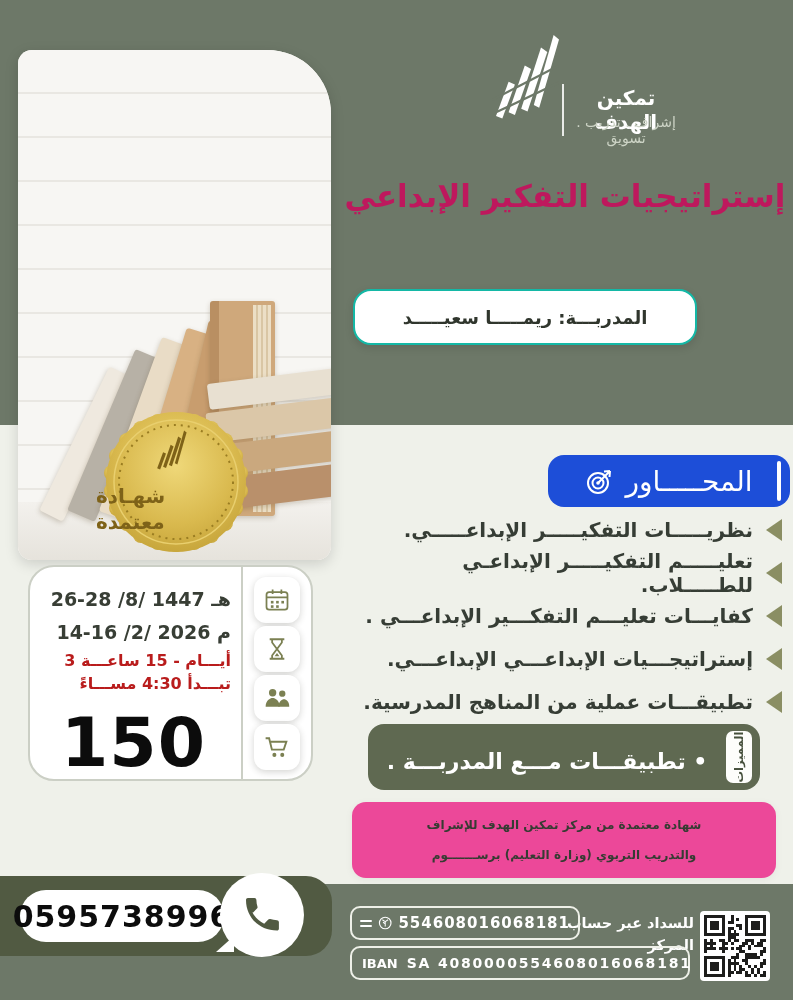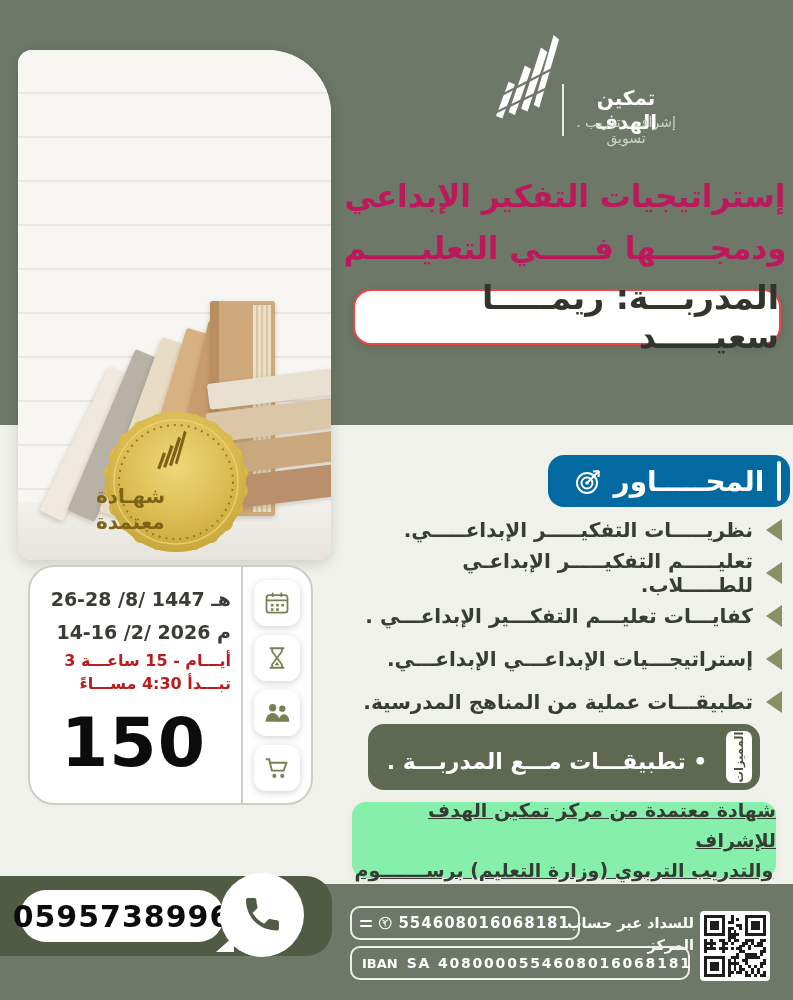--- a/index.html
+++ b/index.html
@@ -12,24 +12,24 @@
   .brand-mark{position:absolute;left:487px;top:28px;width:72px;height:102px;}
   .brand-divider{position:absolute;left:562px;top:84px;width:2px;height:52px;background:rgba(255,255,255,.85);}
   .brand-name{position:absolute;left:570px;top:86px;width:112px;text-align:center;
               color:#ffffff;font-size:20px;font-weight:700;}
   .brand-tagline{position:absolute;left:568px;top:114px;width:116px;text-align:center;
               color:#cdd4c6;font-size:14px;font-weight:400;}
 
   
   .title{position:absolute;left:341px;top:170px;width:448px;text-align:center;
          color:#be185d;font-weight:700;font-size:31px;line-height:52px;direction:rtl;}
-  .trainer-pill{position:absolute;left:353px;top:289px;width:428px;height:56px;background:#ffffff;
-         border:2px solid #ef4444;border-radius:18px;box-sizing:border-box;direction:rtl;
+  .trainer-pill{position:absolute;left:353px;top:289px;width:344px;height:56px;background:#ffffff;
+         border:2px solid #14b8a6;border-radius:18px;box-sizing:border-box;direction:rtl;
          display:flex;align-items:center;justify-content:center;
-         color:#30362d;font-size:33px;font-weight:700;box-shadow:0 3px 8px rgba(0,0,0,.12);}
+         color:#30362d;font-size:18px;font-weight:700;box-shadow:0 3px 8px rgba(0,0,0,.12);}
 
   
   .photo-card{position:absolute;left:18px;top:50px;width:313px;height:510px;background:#f6f5f2;
          border-radius:14px 64px 14px 14px;overflow:hidden;box-shadow:0 4px 14px rgba(0,0,0,.15);}
   .wall{position:absolute;inset:0;
         background:repeating-linear-gradient(180deg,#f7f6f3 0 42px,#e9e7e2 42px 44px);}
   .floor{position:absolute;left:0;bottom:0;width:100%;height:58px;
         background:linear-gradient(#f3f1ed,#e6e3dc);}
   .bk{position:absolute;border-radius:3px;box-shadow:0 2px 5px rgba(90,70,40,.25);}
   .bk-lean{transform-origin:50% 100%;}
@@ -38,45 +38,45 @@
         background:repeating-linear-gradient(90deg,#ecdfc6 0 3px,#d9c6a4 3px 5px);}
   .stack{position:absolute;right:-28px;bottom:58px;width:150px;transform:rotate(-7deg);}
   .stack .bk{position:relative;display:block;margin:0 auto;}
 
   
   .badge{position:absolute;left:96px;top:410px;width:160px;height:160px;}
   .badge-text{position:absolute;width:100%;color:#7e6218;font-weight:700;font-size:20px;}
   .badge-l1{top:74px;} .badge-l2{top:100px;}
 
   
-  .topics-pill{position:absolute;left:548px;top:455px;width:242px;height:52px;background:#0369a1;
+  .topics-pill{position:absolute;left:548px;top:455px;width:242px;height:52px;background:#1d4ed8;
          border-radius:16px;display:flex;align-items:center;justify-content:center;gap:10px;
-         color:#ffffff;font-size:28px;font-weight:700;}
+         color:#ffffff;font-size:28px;font-weight:400;}
   .topics-pill .notch{position:absolute;right:9px;top:6px;bottom:6px;width:4px;background:#ffffff;border-radius:2px;}
   .topics-list{position:absolute;left:352px;top:508px;width:430px;direction:rtl;}
   .topic-item{display:flex;align-items:center;gap:13px;height:43px;}
   .tri{width:0;height:0;border-top:11px solid transparent;border-bottom:11px solid transparent;
        border-right:16px solid #8a8e63;flex:0 0 auto;}
   .topic-item span{font-size:20px;font-weight:700;color:#363d35;}
 
   
   .features-box{position:absolute;left:368px;top:724px;width:392px;height:66px;background:#5f6951;border-radius:16px;}
   .features-tab{position:absolute;right:8px;top:7px;bottom:7px;width:26px;background:#fdfdfb;border-radius:7px;
        display:flex;align-items:center;justify-content:center;}
   .features-tab span{transform:rotate(-90deg);font-size:11.5px;font-weight:700;color:#46503c;white-space:nowrap;}
   .features-text{position:absolute;left:14px;right:48px;top:0;bottom:0;direction:rtl;
        display:flex;align-items:center;justify-content:center;color:#ffffff;font-size:22px;font-weight:700;margin-top:8px;}
 
   
-  .cert-note{position:absolute;left:352px;top:802px;width:424px;height:76px;background:#86efac;border-radius:14px;
+  .cert-note{position:absolute;left:352px;top:802px;width:424px;height:76px;background:#ec4899;border-radius:14px;
        display:flex;flex-direction:column;align-items:center;justify-content:center;direction:rtl;
-       color:#363c33;font-size:19px;font-weight:700;line-height:30px;box-shadow:0 2px 8px rgba(0,0,0,.05);text-decoration:underline;}
-
-  
-  .schedule-card{position:absolute;left:28px;top:565px;width:285px;height:240px;background:#ffffff;
+       color:#363c33;font-size:12px;font-weight:700;line-height:30px;box-shadow:0 2px 8px rgba(0,0,0,.05);}
+
+  
+  .schedule-card{position:absolute;left:28px;top:565px;width:285px;height:216px;background:#ffffff;
        border:2px solid #cbcfc5;border-radius:26px;box-sizing:border-box;}
   .icons-col{position:absolute;right:0;top:0;bottom:0;width:68px;border-left:2px solid #cbcfc5;
        display:flex;flex-direction:column;align-items:center;justify-content:space-around;padding:8px 0;}
   .icon-sq{width:46px;height:46px;background:#ffffff;border-radius:12px;
        box-shadow:0 2px 7px rgba(40,40,30,.2);display:flex;align-items:center;justify-content:center;}
   .sched-text{position:absolute;left:0;right:70px;top:0;bottom:0;padding:16px 10px 10px 6px;}
   .date-line{direction:ltr;text-align:right;font-size:19px;font-weight:700;color:#383e35;line-height:33px;}
   .small-line{direction:ltr;text-align:right;font-size:16px;font-weight:700;color:#b91c1c;line-height:23px;}
   .small-line:first-of-type{margin-top:8px;}
   .price{font-size:68px;font-weight:800;color:#0c0c0c;text-align:center;margin-top:8px;letter-spacing:1px;}
@@ -126,21 +126,20 @@
     </g>
     <path d="M6,78 L80,40" stroke="#6d7868" stroke-width="2.5" fill="none"></path>
     <path d="M10,92 L82,58" stroke="#6d7868" stroke-width="2.5" fill="none"></path>
   </svg>
   <div class="brand-divider"></div>
   <div class="brand-name">تمكين الهدف</div>
   <div class="brand-tagline">إشراف . تدريب . تسويق</div>
 
   <div class="title">
     <div>إستراتيجيات التفكير الإبداعي</div>
-    <div>ودمجـــــها فـــــي التعليـــــم</div>
   </div>
   <div class="trainer-pill">المدربـــة: ريمـــــا سعيـــــد</div>
 
   <div class="photo-card">
     <div class="wall"></div>
     <div class="floor"></div>
     <div class="bk bk-lean" style="left:20px;bottom:44px;width:26px;height:160px;background:#efe9df;transform:rotate(26deg);"></div>
     <div class="bk bk-lean" style="left:48px;bottom:44px;width:30px;height:175px;background:#b7b1a6;transform:rotate(23deg);"></div>
     <div class="bk bk-lean" style="left:80px;bottom:44px;width:30px;height:185px;background:#e9dcc6;transform:rotate(20deg);"></div>
     <div class="bk bk-lean" style="left:112px;bottom:44px;width:32px;height:192px;background:#d8b183;transform:rotate(17deg);"></div>

